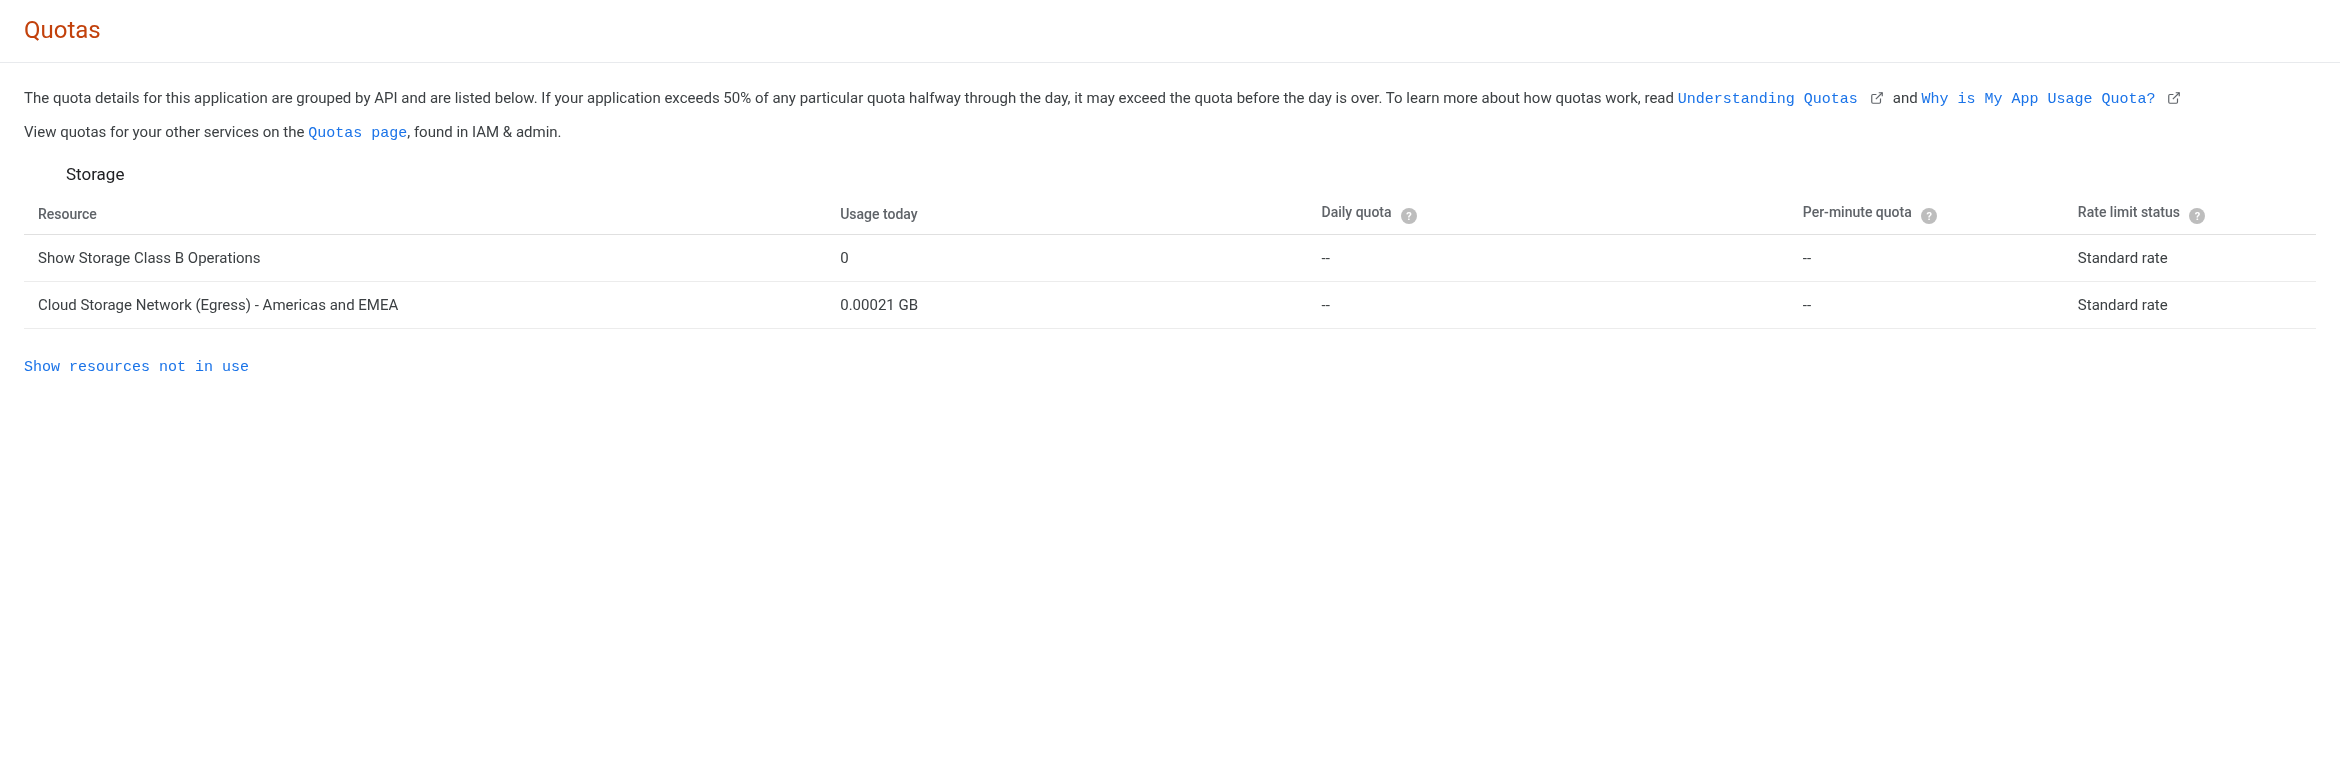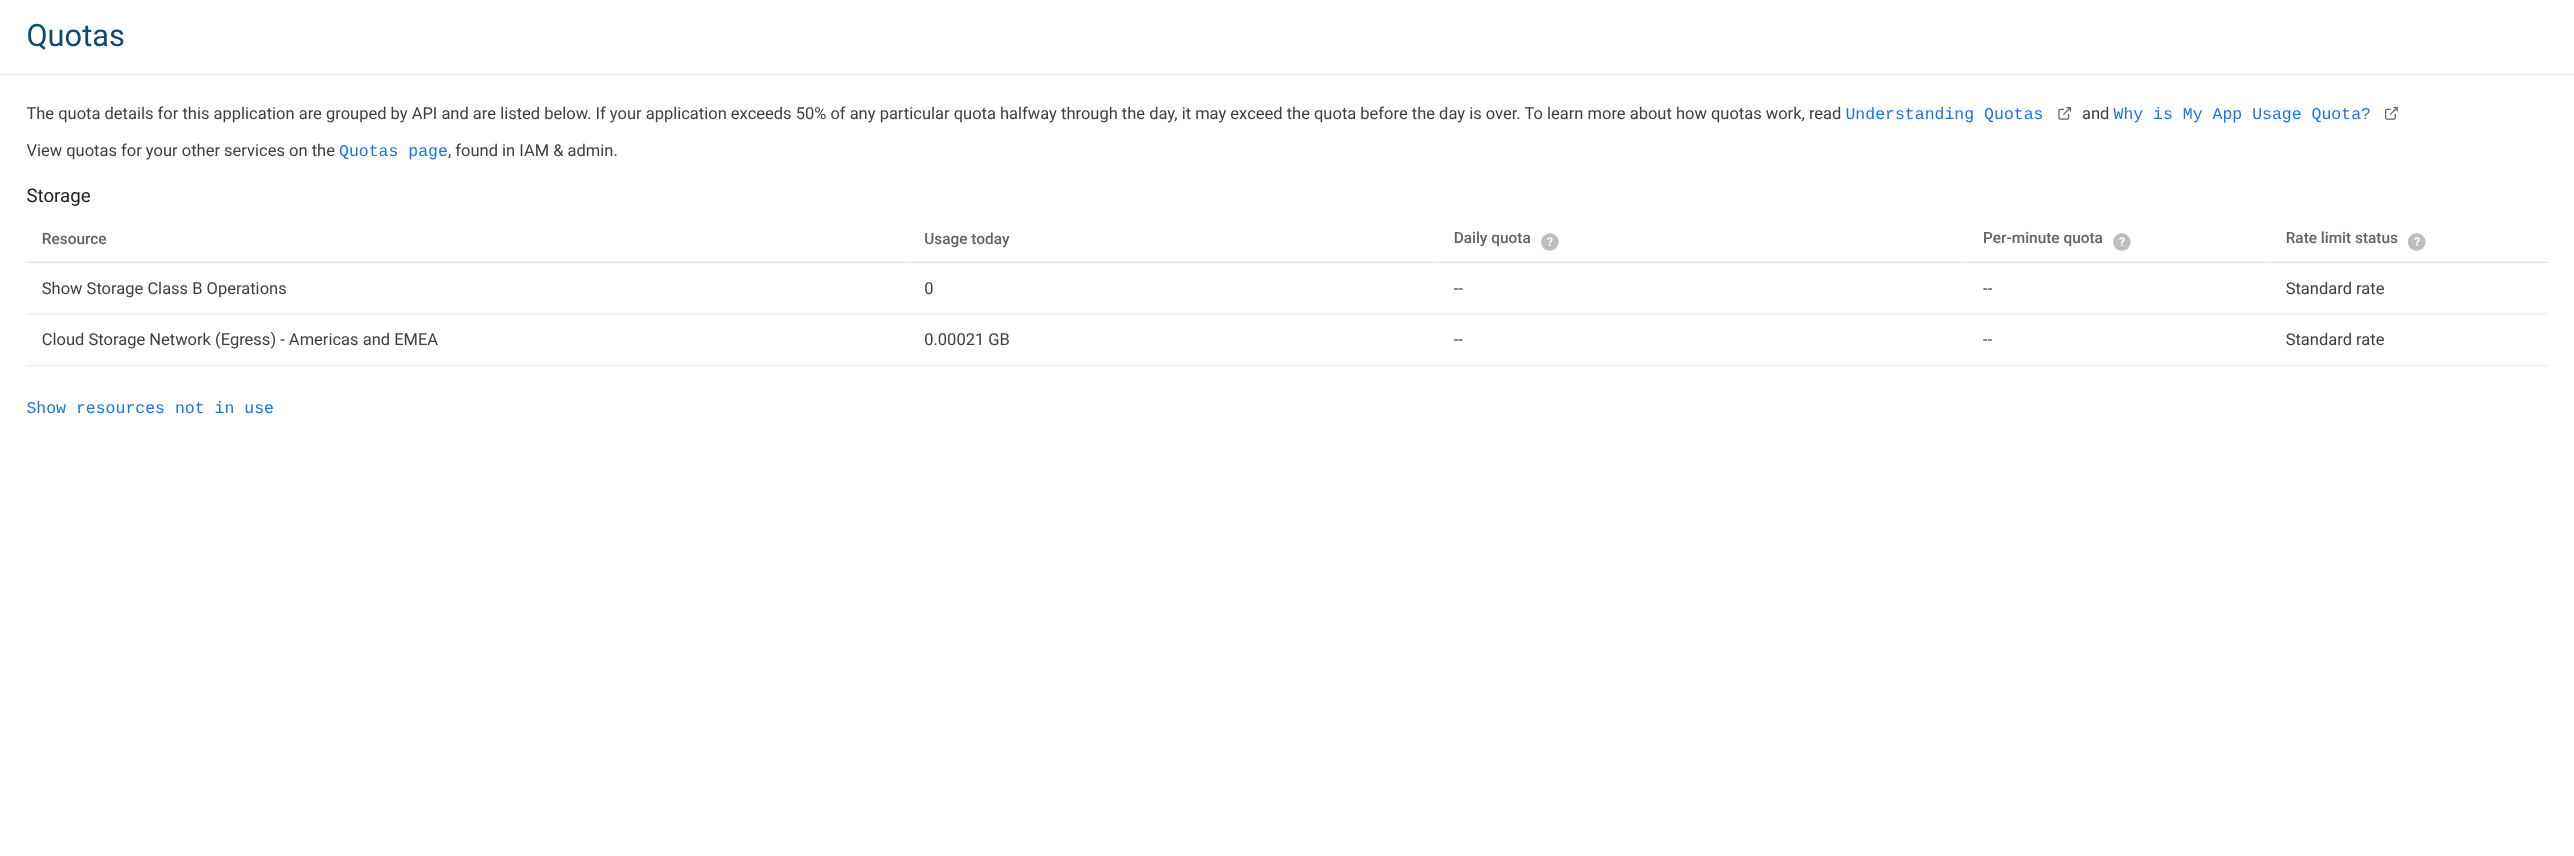--- a/index.html
+++ b/index.html
@@ -12,23 +12,23 @@
       font-size: 14px;
       color: #202124;
       background: #fff;
       width: 2340px;
     }
     .header-bar {
       padding: 16px 24px 18px 24px;
       border-bottom: 1px solid #e8eaed;
     }
     .page-title {
-      font-size: 28px;
+      font-size: 24px;
       font-weight: 400;
-      color: #0c4a6e;
+      color: #c2410c;
     }
     .content {
       padding: 24px 24px 0 24px;
     }
     .description {
       font-size: 15px;
       line-height: 1.55;
       color: #3c4043;
       margin-bottom: 10px;
       max-width: 100%;
@@ -50,20 +50,21 @@
       vertical-align: -2px;
       margin-left: 3px;
       width: 14px;
       height: 14px;
     }
     .section-title {
       font-size: 17px;
       font-weight: 400;
       color: #202124;
       margin-bottom: 10px;
+      margin-left: 42px;
     }
     table.quota-table {
       width: 100%;
       border-collapse: collapse;
       font-size: 14px;
     }
     table.quota-table th {
       text-align: left;
       font-weight: 500;
       color: #5f6368;

